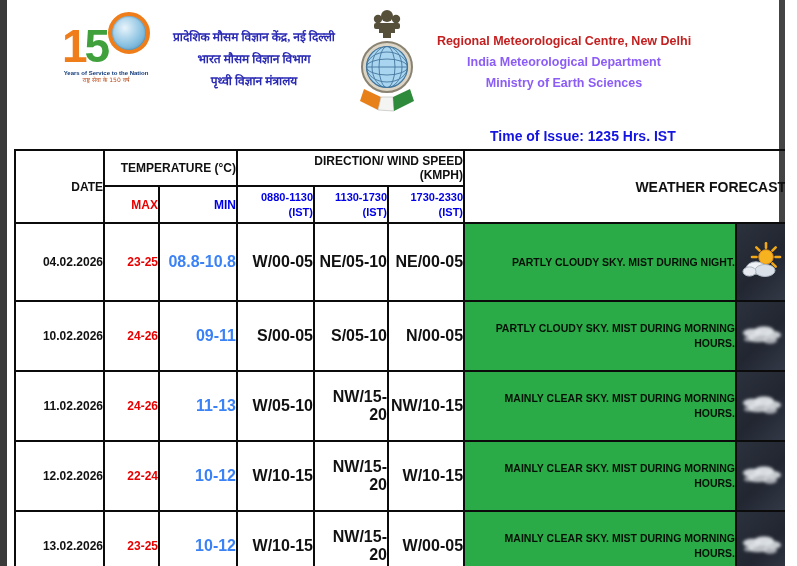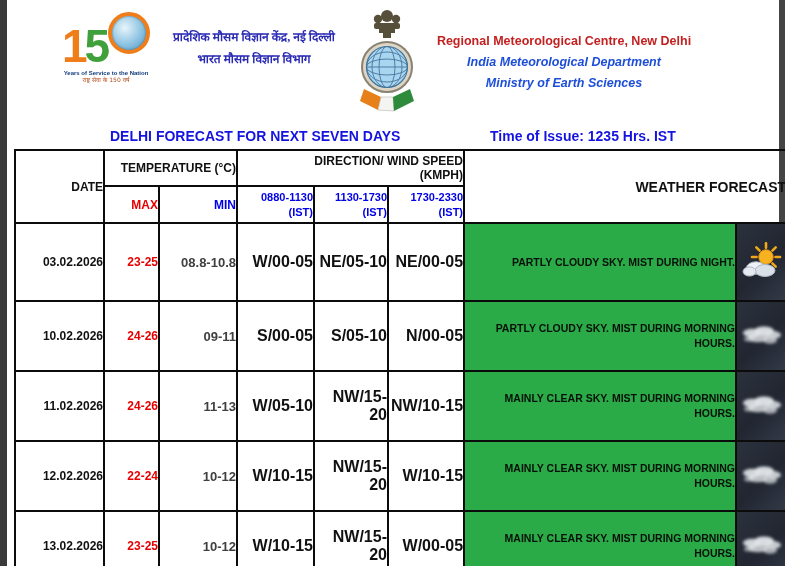--- a/index.html
+++ b/index.html
@@ -22,40 +22,40 @@
 
   #hindi-block{position:absolute;left:146px;top:26px;width:216px;text-align:center;
      font-family:Liberation Serif, serif;font-weight:bold;color:#2a2ab4;}
   #hindi-block .hl{font-size:12px;line-height:22px;}
 
   #emblem{position:absolute;left:356px;top:6px;width:62px;height:110px;}
 
   #english-block{position:absolute;left:416px;top:31px;width:296px;text-align:center;
      font-weight:bold;font-size:12.5px;line-height:21px;}
   #english-block .el1{color:#c32121;}
-  #english-block .el2,#english-block .el3{color:#1d4ed8;font-style:italic;}
+  #english-block .el2,#english-block .el3{color:#8b5cf6;}
 
   
   .title-text{position:absolute;top:128px;font-size:14px;font-weight:bold;color:#1414e0;white-space:nowrap;}
   #page-title{left:110px;}
   #issue-time{left:490px;}
 
   
   #forecast-table{position:absolute;left:14px;top:149px;width:772px;border-collapse:collapse;
      table-layout:fixed;}
   #forecast-table td,#forecast-table th{border:2px solid #0b0b0b;text-align:right;
      vertical-align:middle;font-weight:bold;padding:0;overflow:hidden;white-space:pre-line;}
   .h-main{font-size:12px;color:#101010;}
   .h-forecast{font-size:14px;color:#101010;border-radius:13px;}
   .h-max{font-size:12px;color:#e80000;}
   .h-min{font-size:12px;color:#0000e8;}
   .h-period{font-size:11px;color:#0000e8;line-height:1.3;}
   .c-date{font-size:12px;color:#111;}
   .c-max{font-size:12px;color:#e80000;}
-  .c-min{font-size:13px;color:#404040;}
+  .c-min{font-size:16px;color:#3b82f6;}
   .c-wind{font-size:16px;color:#111;}
   .c-forecast{background:#2aab48;font-size:10.5px;color:#071007;padding:2px 16px;line-height:1.4;}
   .c-icon{background:linear-gradient(135deg,#2c323d 0%,#212631 55%,#333a47 100%);}
   .c-icon svg{display:block;margin:0 auto;}
 </style>
 </head>
 <body>
 
 <div id="page">
 
@@ -64,20 +64,21 @@
 
   <div id="logo150">
     <div class="digits"><span class="d1">1</span><span class="d5">5</span><span class="globe"></span></div>
     <div class="cap1">Years of Service to the Nation</div>
     <div class="cap2">राष्ट्र सेवा के 150 वर्ष</div>
   </div>
 
   <div id="hindi-block">
     <div class="hl">प्रादेशिक मौसम विज्ञान केंद्र, नई दिल्ली</div>
     <div class="hl">भारत मौसम विज्ञान विभाग</div>
+    <div class="hl">पृथ्वी विज्ञान मंत्रालय</div>
   </div>
 
   <div id="emblem">
     <svg width="62" height="110" viewBox="0 0 62 110">
 
       <g fill="#56503a">
         <circle cx="31" cy="10" r="6"></circle>
         <circle cx="22" cy="13" r="4.2"></circle>
         <circle cx="40" cy="13" r="4.2"></circle>
         <rect x="18" y="17" width="26" height="6" rx="2"></rect>
@@ -100,21 +101,20 @@
       <path d="M37,91 L54,83 L58,95 L38,105 Z" fill="#2e8b3c"></path>
     </svg>
   </div>
 
   <div id="english-block">
     <div class="el1">Regional Meteorological Centre, New Delhi</div>
     <div class="el2">India Meteorological Department</div>
     <div class="el3">Ministry of Earth Sciences</div>
   </div>
 
-  <div id="page-title" class="title-text">DELHI FORECAST FOR NEXT SEVEN DAYS</div>
   <div id="issue-time" class="title-text">Time of Issue: 1235 Hrs. IST</div>
 
   <table id="forecast-table">
     <colgroup>
       <col style="width:89px">
         <col style="width:55px">
         <col style="width:78px">
       <col style="width:77px">
         <col style="width:74px">
         <col style="width:76px">
@@ -135,21 +135,21 @@
         <th class="h-period">0880-1130
 (IST)</th>
         <th class="h-period">1130-1730
 (IST)</th>
         <th class="h-period">1730-2330
 (IST)</th>
       </tr>
     </thead>
     <tbody>
       <tr style="height:43px">
-        <td class="c-date">03.02.2026</td>
+        <td class="c-date">04.02.2026</td>
         <td class="c-max">23-25</td>
         <td class="c-min">08.8-10.8</td>
         <td class="c-wind">W/00-05</td>
         <td class="c-wind">NE/05-10</td>
         <td class="c-wind">NE/00-05</td>
         <td class="c-forecast">PARTLY CLOUDY SKY. MIST DURING NIGHT.</td>
         <td class="c-icon">
   <svg width="44" height="40" viewBox="0 -2 44 40">
     <g stroke="#f0a818" stroke-width="2.6" stroke-linecap="round">
       <line x1="35.5" y1="13" x2="40" y2="13"></line>

